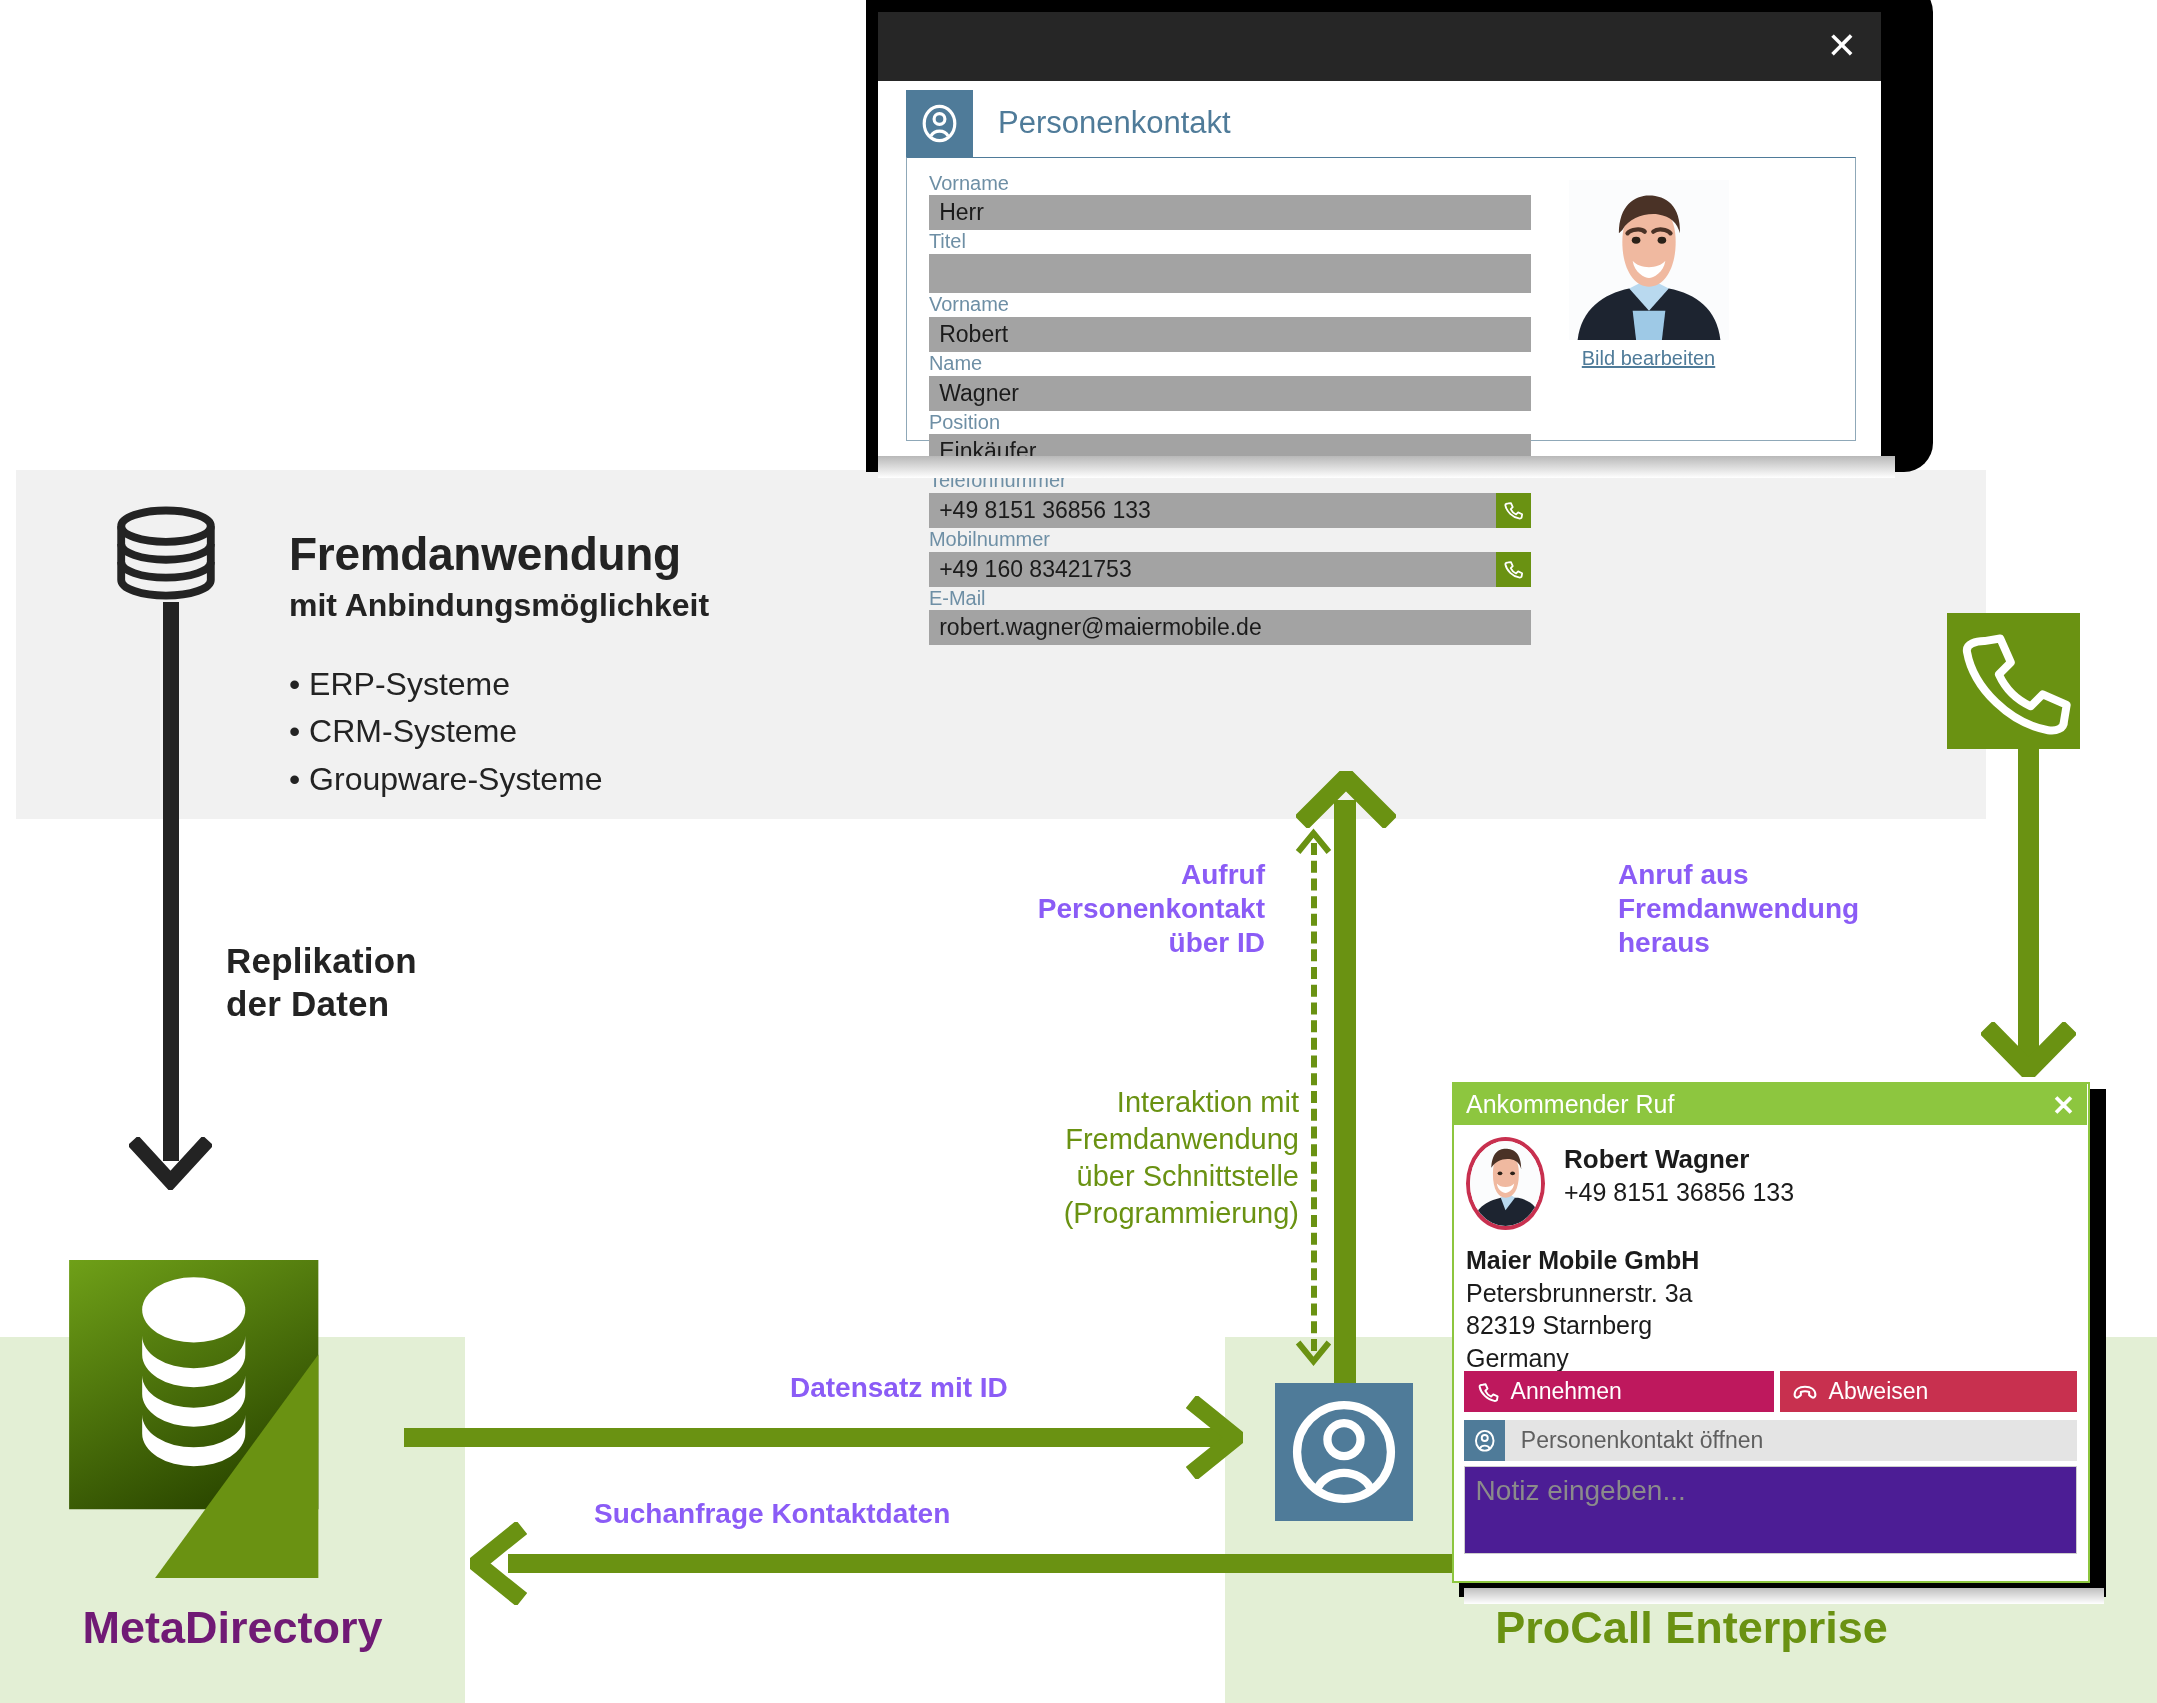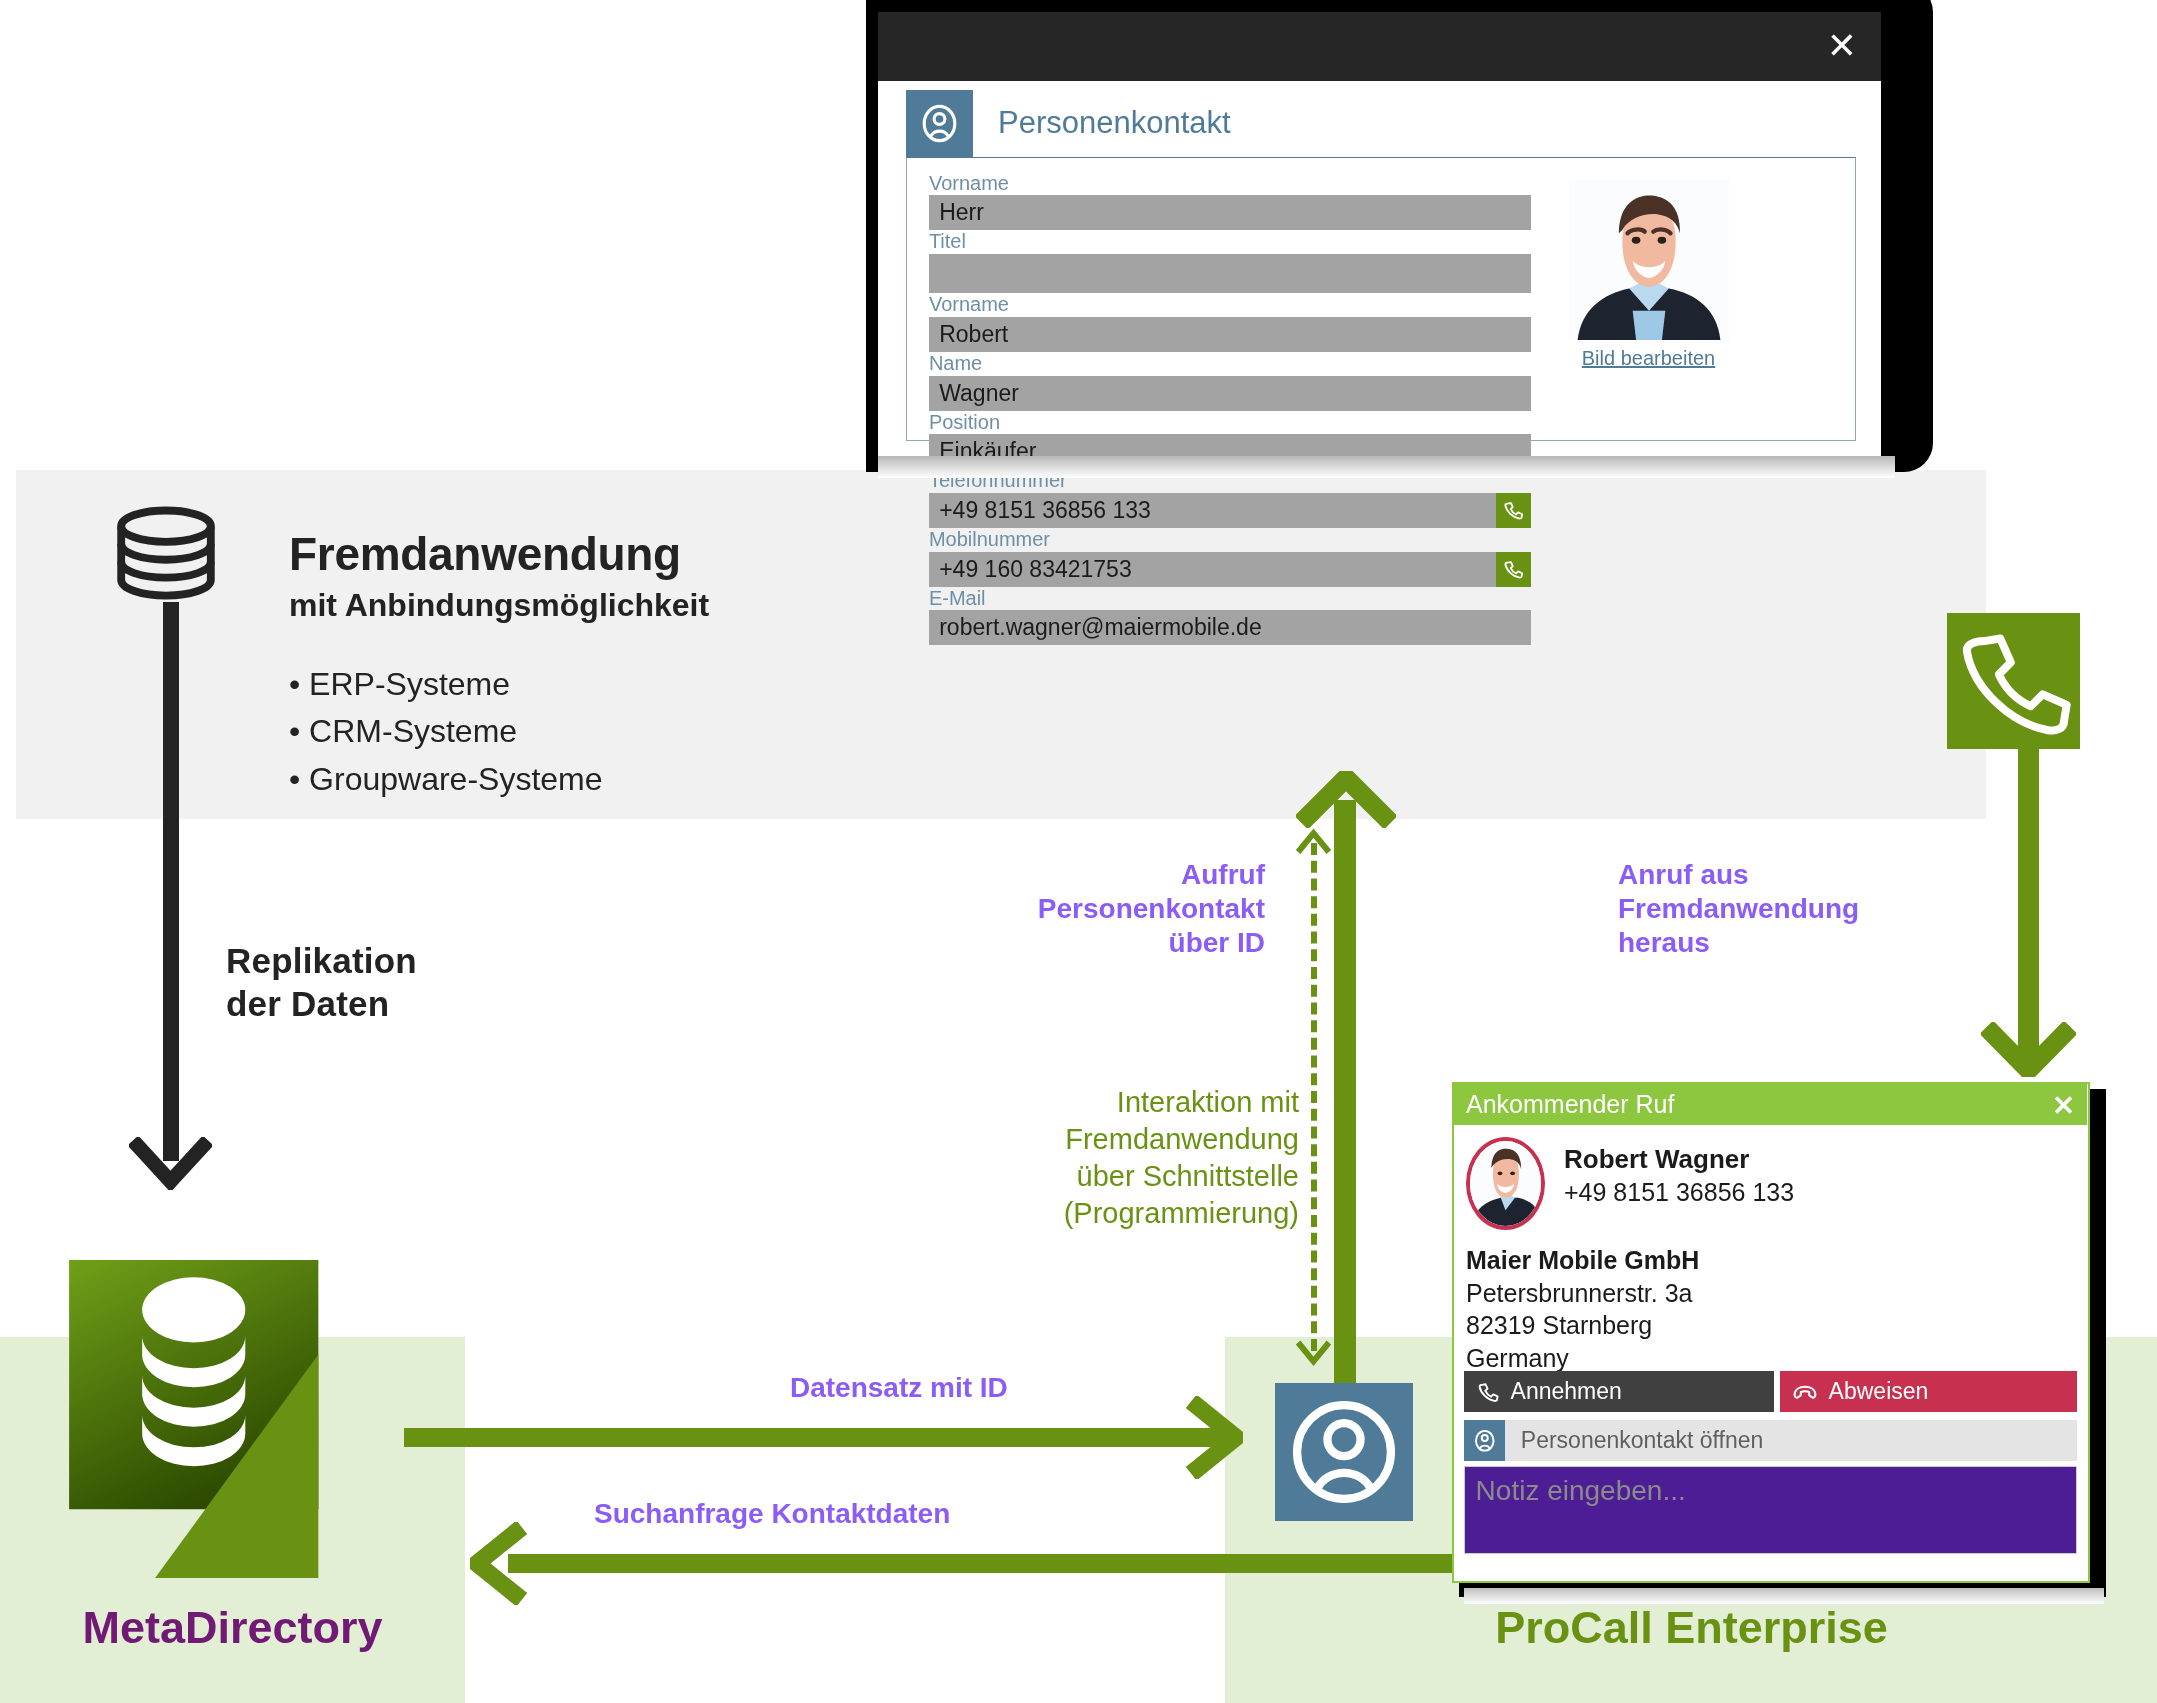--- a/index.html
+++ b/index.html
@@ -219,21 +219,21 @@
   }
   .ar-company { font-weight: bold; }
   .ar-btnrow {
     position: absolute; left: 10.3px; top: 287px; width: 613px;
     display: flex; gap: 6px;
   }
   .ar-btn {
     height: 41px; display: flex; align-items: center; gap: 10.3px;
     color: #ffffff; font-size: 23px; padding-left: 12px; cursor: pointer;
   }
-  .ar-accept { width: 310px; background: #404040; }
+  .ar-accept { width: 310px; background: #be185d; }
   .ar-reject { width: 297px; background: #c8304f; }
   .ar-openrow {
     position: absolute; left: 10.3px; top: 336px; width: 613px; height: 41px;
     background: #e4e4e4; display: flex; align-items: center; cursor: pointer;
   }
   .ar-openicon {
     width: 41px; height: 41px; background: #4f7b99;
     display: flex; align-items: center; justify-content: center;
   }
   .ar-opentext { margin-left: 15.5px; font-size: 23px; color: #5f5f5f; }

